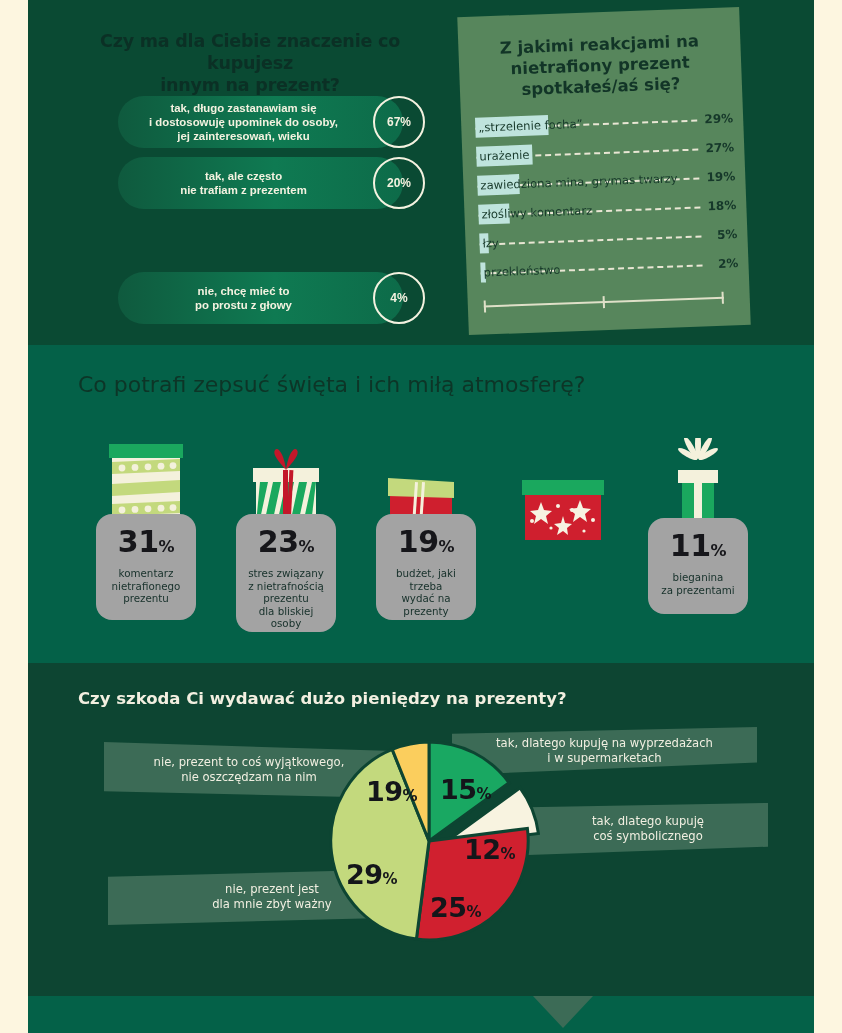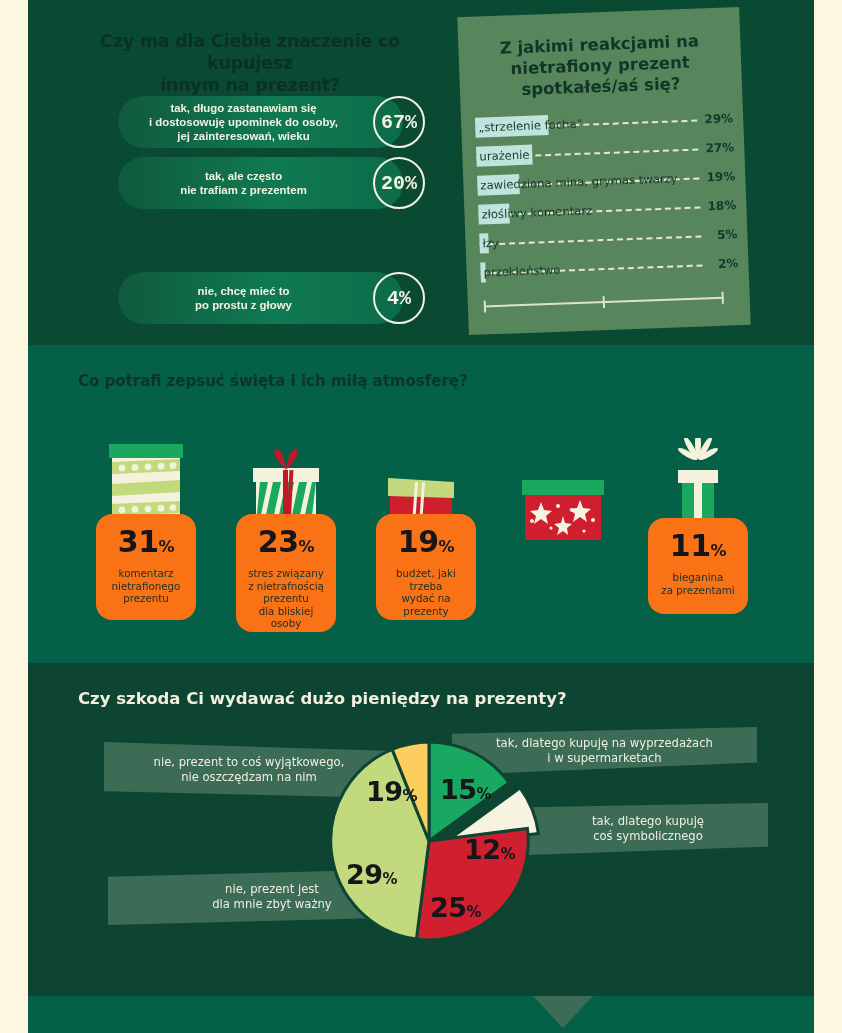--- a/index.html
+++ b/index.html
@@ -36,22 +36,22 @@
   }
   .pill-txt{
     position:absolute;left:28px;right:62px;top:50%;transform:translateY(-50%);
     text-align:center;color:#f4f2e0;font-size:11.4px;line-height:14.2px;
     font-family:"Liberation Sans",sans-serif;font-weight:bold;
   }
   .pill-circle{
     position:absolute;right:-22px;top:50%;transform:translateY(-50%);
     width:48px;height:48px;border-radius:50%;
     border:2.6px solid #f4f2e0;display:flex;align-items:center;justify-content:center;
-    color:#f4f2e0;font-weight:bold;font-size:20px;
-    font-family:Liberation Mono, monospace;
+    color:#f4f2e0;font-weight:bold;font-size:12px;
+    font-family:Liberation Sans, sans-serif;
   }
 
   
   .card-right{
     position:absolute;left:463px;top:12px;width:282px;height:318px;
     background:#57865c;
     transform:rotate(-2.1deg);transform-origin:50% 50%;
   }
   .s2-title{
     position:absolute;left:6px;top:22px;width:270px;text-align:center;
@@ -76,26 +76,26 @@
   }
   .ruler{
     position:absolute;left:16px;top:284px;width:240px;height:12px;
   }
   .ruler-line{position:absolute;left:0;top:5px;width:240px;height:2px;background:#dfe0c8;}
   .ruler-tick{position:absolute;top:0;width:2px;height:12px;background:#dfe0c8;}
 
   
   .s3-title{
     position:absolute;left:78px;top:372px;color:#0d3527;
-    font-weight:bold;font-size:15px;text-align:right;
+    font-weight:normal;font-size:22px;text-align:right;
   }
   .gift{position:absolute;width:100px;}
   .gift-box{position:absolute;left:0;bottom:0;width:100px;height:100px;}
   .gift-card{
-    position:absolute;left:0;top:0;width:100px;border-radius:16px;background:#f97316;
+    position:absolute;left:0;top:0;width:100px;border-radius:16px;background:#a3a3a3;
     text-align:center;
   }
   .gift-pct{
     color:#16161a;font-weight:bold;font-size:30px;line-height:34px;
     padding-top:11px;letter-spacing:-.5px;
   }
   .gift-pct i{font-style:normal;font-size:16px;}
   .gift-desc{
     color:#16302a;font-size:10.3px;line-height:12.6px;padding:3px 6px 10px;
   }

